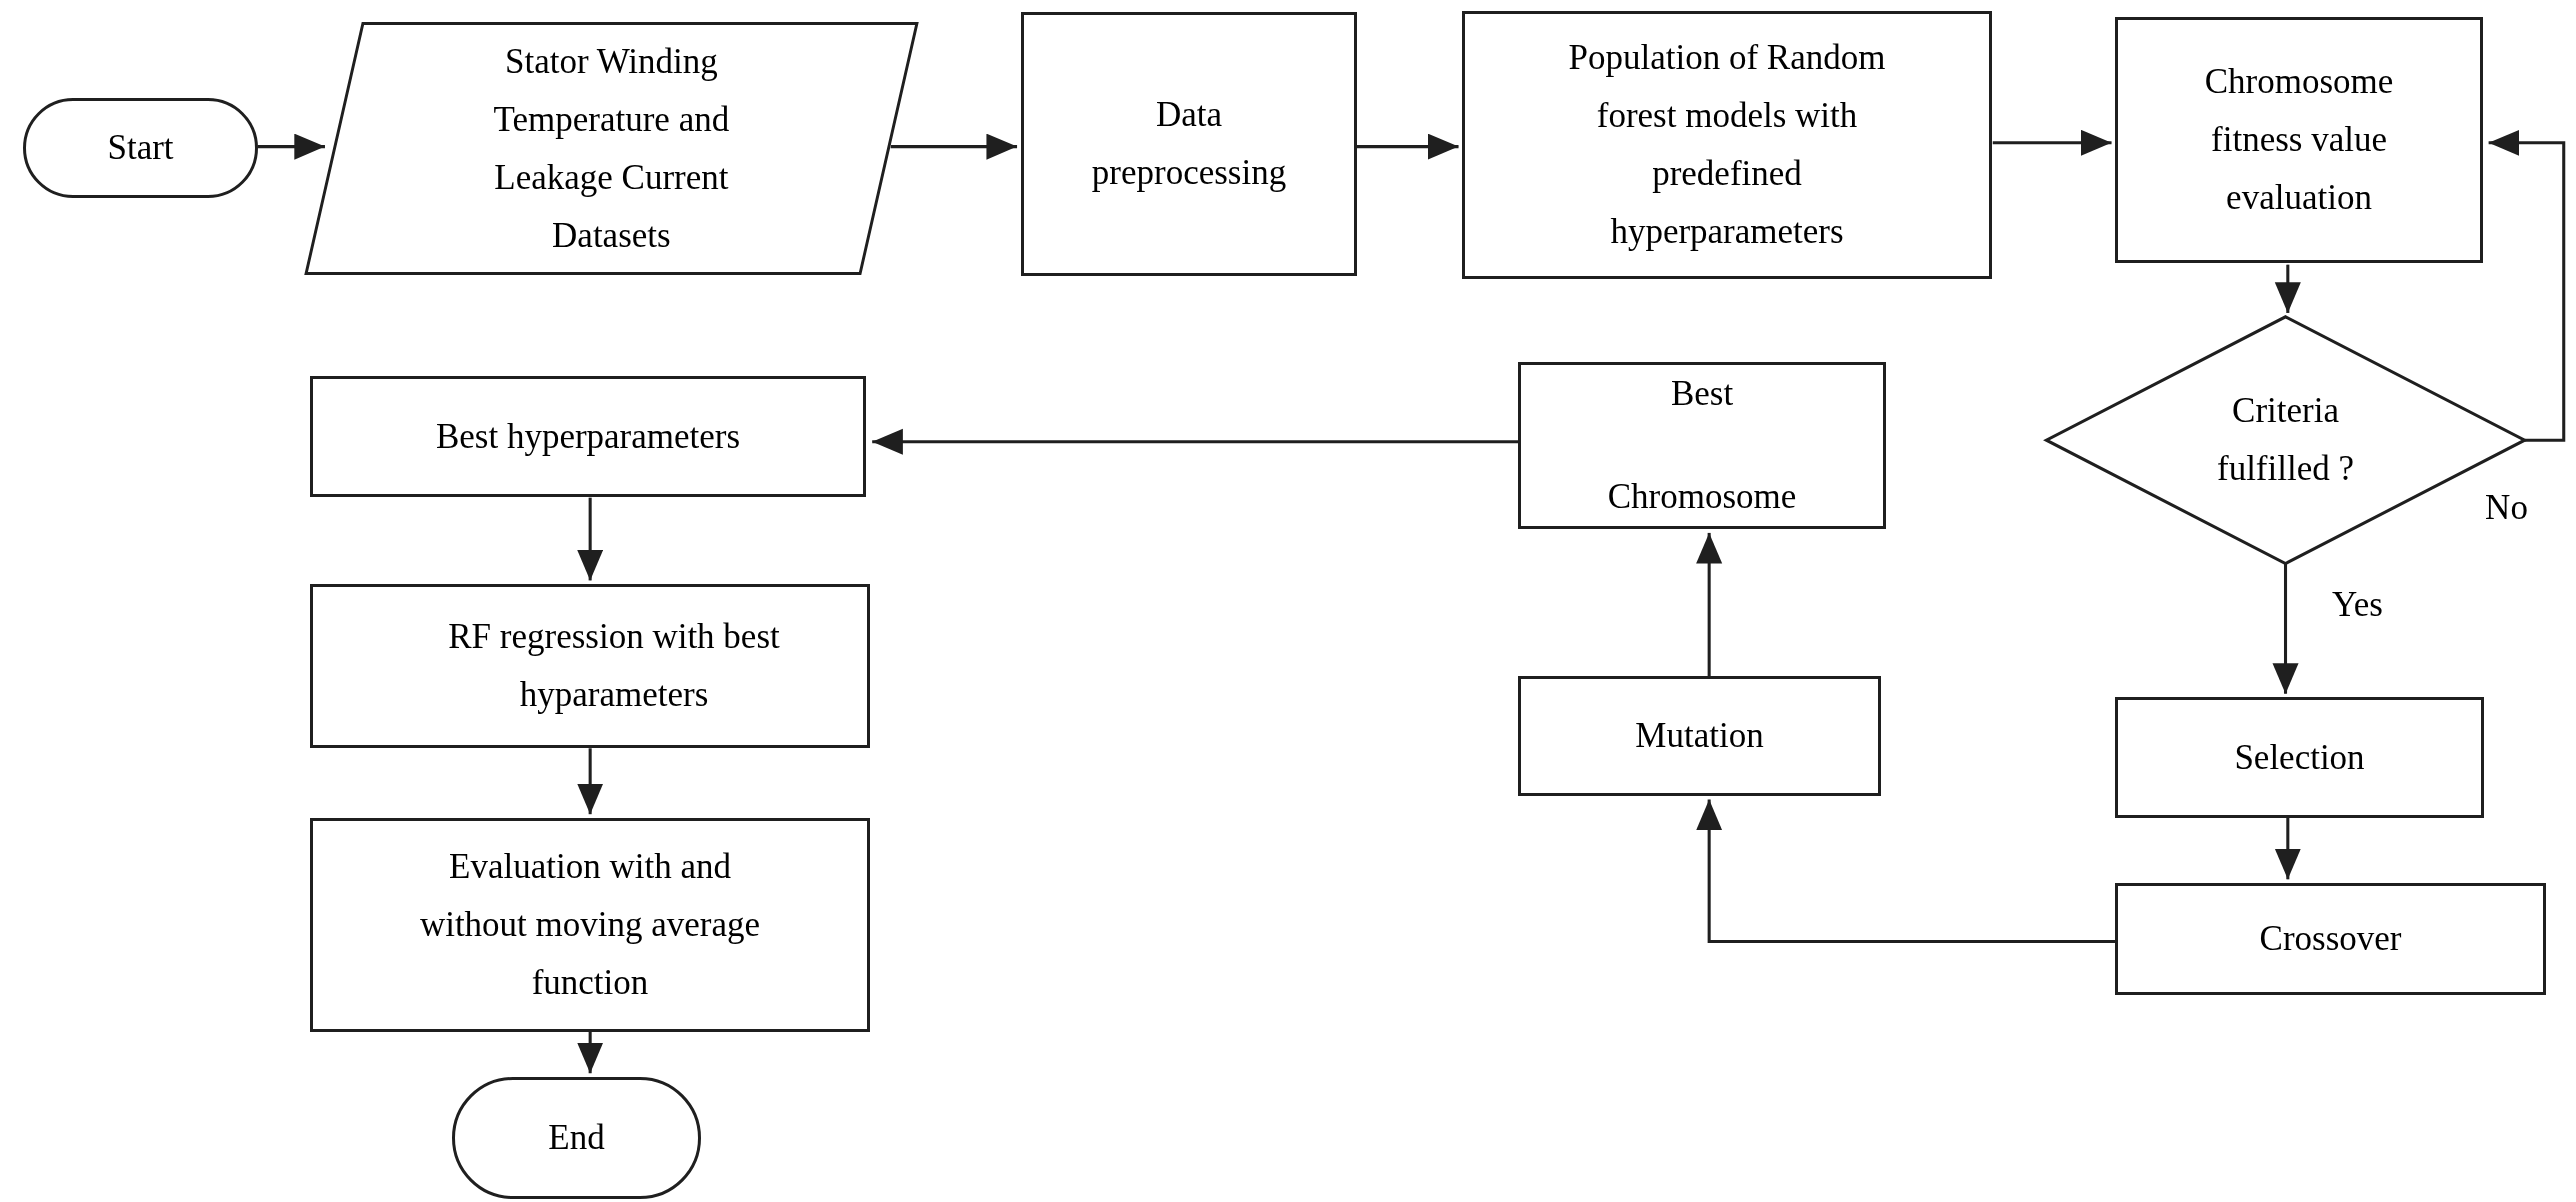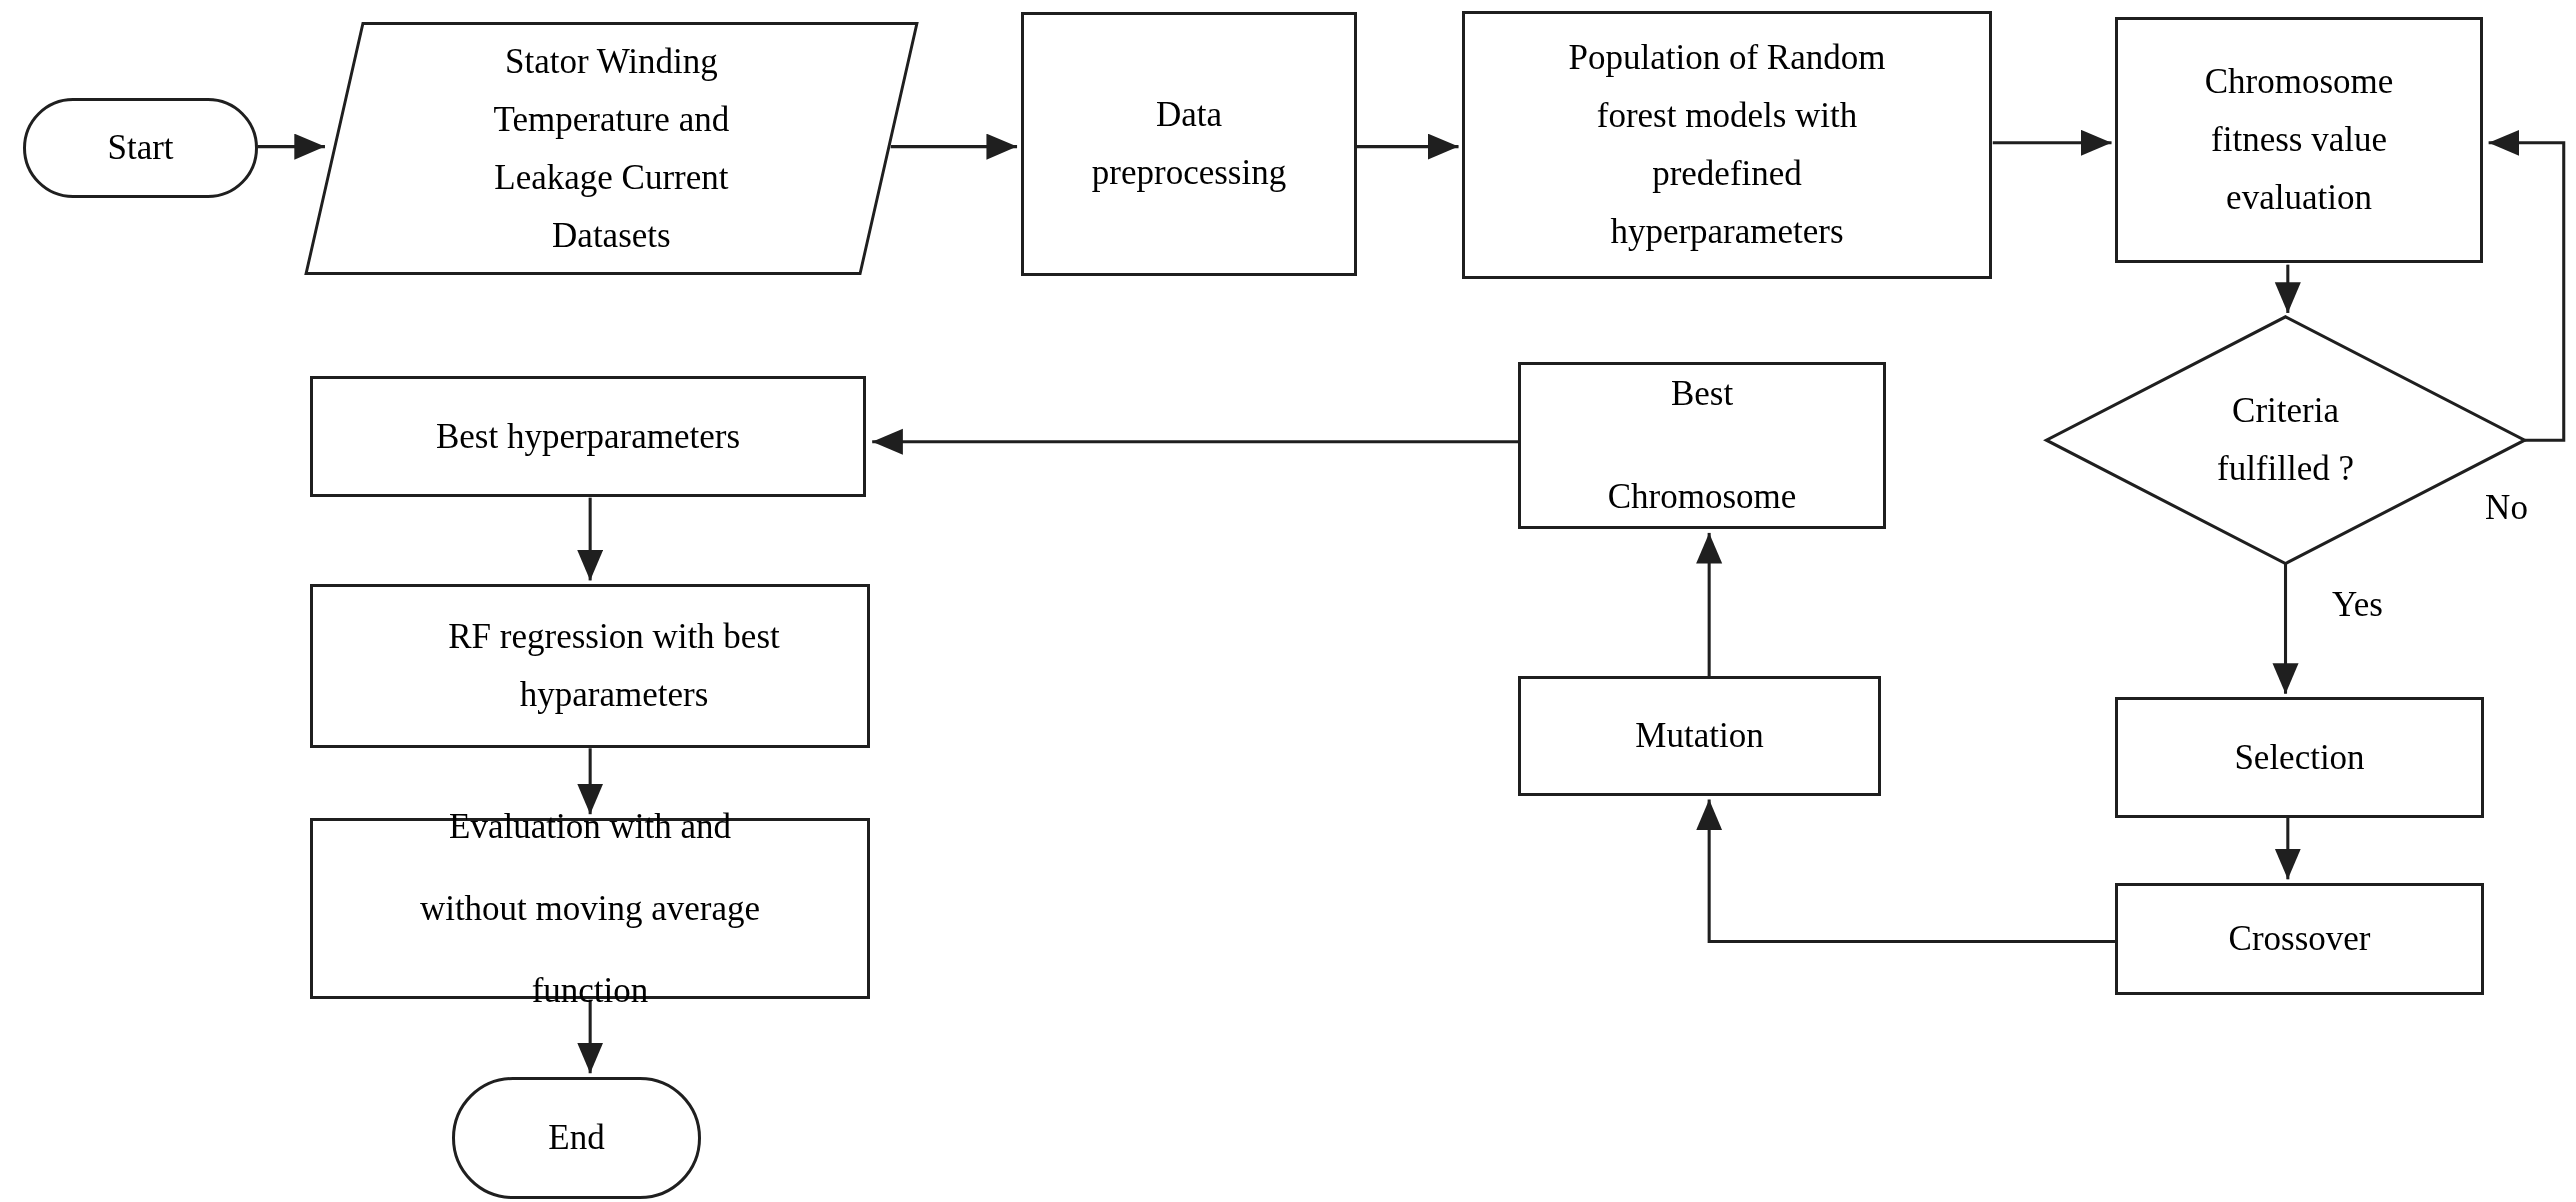--- a/index.html
+++ b/index.html
@@ -29,26 +29,26 @@
     display:flex;flex-direction:column;align-items:center;justify-content:center;
   }
   
   #n-start{left:23px;top:98px;width:235px;height:100px;}
   #n-datasets{left:333px;top:21.5px;width:557px;height:253px;}
   #n-preprocessing{left:1021px;top:12.3px;width:336px;height:264px;}
   #n-population{left:1462px;top:10.7px;width:530px;height:268px;}
   #n-fitness{left:2115px;top:17px;width:368px;height:246px;}
   #n-criteria-label{left:2117px;top:363px;width:337px;height:153px;}
   #n-selection{left:2115px;top:697px;width:369px;height:121px;}
-  #n-crossover{left:2115px;top:883px;width:369px;height:112px;}
+  #n-crossover{left:2115px;top:883px;width:431px;height:112px;}
   #n-mutation{left:1518px;top:676px;width:363px;height:120px;}
   #n-best-chromosome{left:1518px;top:362px;width:368px;height:167px;justify-content:space-between;}
   #n-best-hyperparameters{left:310px;top:376px;width:556px;height:121px;}
   #n-rf-regression{left:310px;top:584px;width:560px;height:164px;padding-left:48px;}
-  #n-evaluation{left:310px;top:818px;width:560px;height:181px;gap:24px;}
+  #n-evaluation{left:310px;top:818px;width:560px;height:214px;}
   #n-end{left:452px;top:1077px;width:249px;height:122px;}
   #lbl-no{left:2449px;top:481px;width:115px;height:54px;}
   #lbl-yes{left:2296px;top:578px;width:123px;height:54px;}
 </style>
 </head>
 <body>
 
 <div id="canvas">
 
   <svg id="connector-layer" width="2576" height="1203" viewBox="0 0 3361 1569" xmlns="http://www.w3.org/2000/svg">

